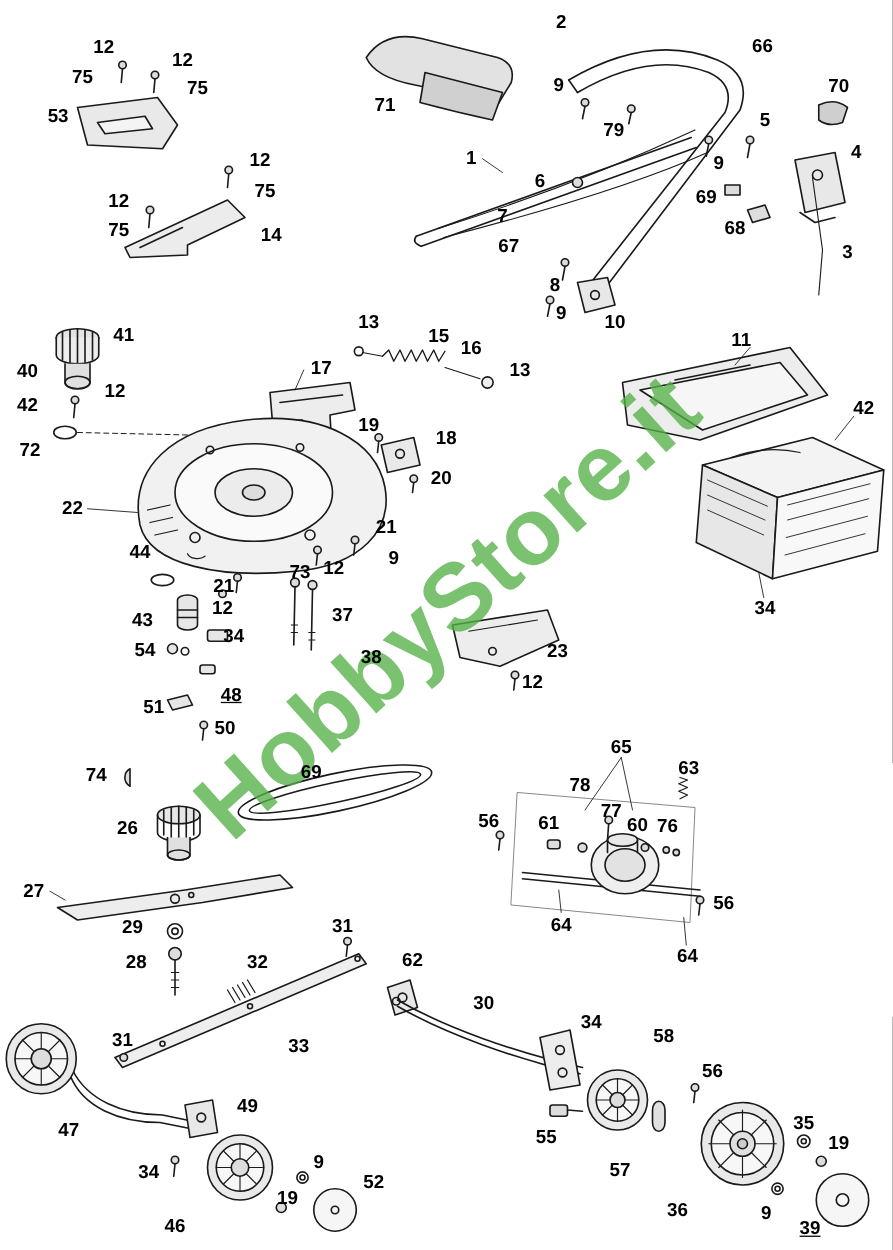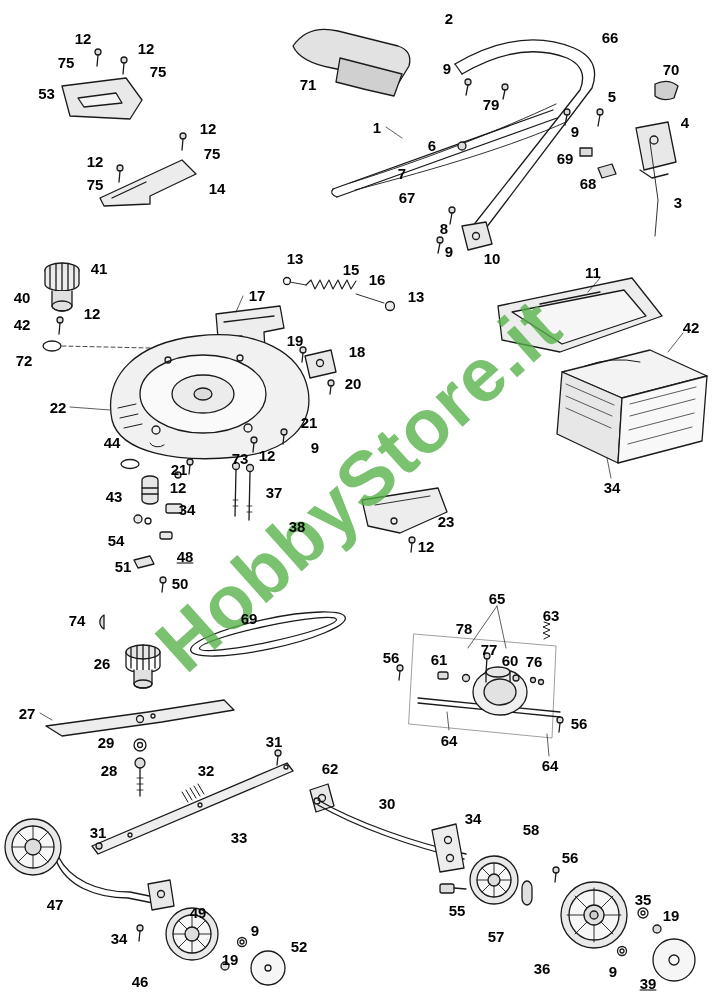--- a/index.html
+++ b/index.html
@@ -388,21 +388,21 @@
       <div class="part-label" style="left: 315px; top: 447px;">9</div>
       <div class="part-label" style="left: 612px; top: 487px;">34</div>
       <div class="part-label" style="left: 112px; top: 442px;">44</div>
       <div class="part-label" style="left: 267px; top: 455px;">12</div>
       <div class="part-label" style="left: 179px; top: 469px;">21</div>
       <div class="part-label" style="left: 240px; top: 458px;">73</div>
       <div class="part-label" style="left: 114px; top: 496px;">43</div>
       <div class="part-label" style="left: 178px; top: 487px;">12</div>
       <div class="part-label" style="left: 274px; top: 492px;">37</div>
       <div class="part-label" style="left: 187px; top: 509px;">34</div>
-      <div class="part-label" style="left: 116px; top: 520px; margin-top: 20px;">54</div>
+      <div class="part-label" style="left: 116px; top: 520px;">54</div>
       <div class="part-label" style="left: 257px; top: 526px; margin-left: 40px;">38</div>
       <div class="part-label" style="left: 185px; top: 556px; text-decoration: underline;">48</div>
       <div class="part-label" style="left: 446px; top: 521px;">23</div>
       <div class="part-label" style="left: 426px; top: 546px;">12</div>
       <div class="part-label" style="left: 123px; top: 566px;">51</div>
       <div class="part-label" style="left: 180px; top: 583px;">50</div>
       <div class="part-label" style="left: 77px; top: 620px;">74</div>
       <div class="part-label" style="left: 249px; top: 618px;">69</div>
       <div class="part-label" style="left: 102px; top: 663px;">26</div>
       <div class="part-label" style="left: 497px; top: 598px;">65</div>
@@ -421,23 +421,23 @@
       <div class="part-label" style="left: 274px; top: 741px;">31</div>
       <div class="part-label" style="left: 109px; top: 770px;">28</div>
       <div class="part-label" style="left: 206px; top: 770px;">32</div>
       <div class="part-label" style="left: 330px; top: 768px;">62</div>
       <div class="part-label" style="left: 387px; top: 803px;">30</div>
       <div class="part-label" style="left: 98px; top: 832px;">31</div>
       <div class="part-label" style="left: 239px; top: 837px;">33</div>
       <div class="part-label" style="left: 473px; top: 818px;">34</div>
       <div class="part-label" style="left: 521px; top: 829px; padding-left: 20px;">58</div>
       <div class="part-label" style="left: 570px; top: 857px;">56</div>
-      <div class="part-label" style="left: 198px; top: 912px;">49</div>
+      <div class="part-label" style="left: 198px; top: 885px;">49</div>
       <div class="part-label" style="left: 55px; top: 904px;">47</div>
-      <div class="part-label" style="left: 437px; top: 910px; margin-left: 20px;">55</div>
+      <div class="part-label" style="left: 437px; top: 910px;">55</div>
       <div class="part-label" style="left: 119px; top: 938px;">34</div>
       <div class="part-label" style="left: 255px; top: 930px;">9</div>
       <div class="part-label" style="left: 230px; top: 959px;">19</div>
       <div class="part-label" style="left: 496px; top: 936px;">57</div>
       <div class="part-label" style="left: 643px; top: 899px;">35</div>
       <div class="part-label" style="left: 671px; top: 915px;">19</div>
       <div class="part-label" style="left: 299px; top: 946px;">52</div>
       <div class="part-label" style="left: 140px; top: 981px;">46</div>
       <div class="part-label" style="left: 542px; top: 968px;">36</div>
       <div class="part-label" style="left: 613px; top: 971px;">9</div>

